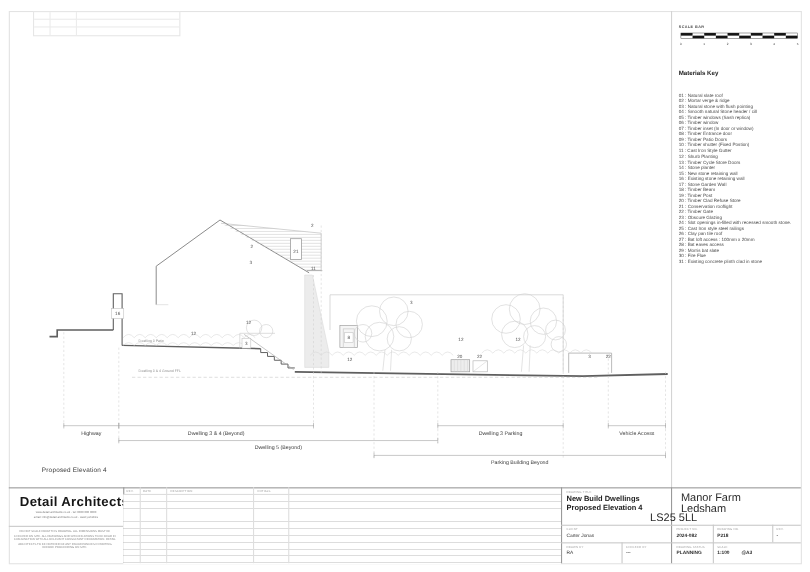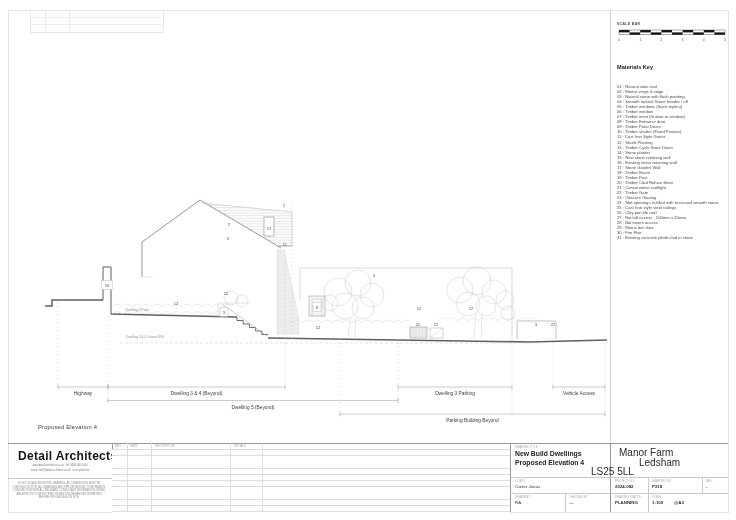--- a/index.html
+++ b/index.html
@@ -293,21 +293,21 @@
   <div class="abs" id="dt-line1" style="left:515px;top:450px;">New Build Dwellings</div>
   <div class="abs" id="dt-line2" style="left:515px;top:459px;">Proposed Elevation 4</div>
   <div class="abs fldlabel" style="left:515px;top:480px;">CLIENT</div>
   <div class="abs fldval2" style="left:515px;top:484px;">Carter Jonas</div>
   <div class="abs fldlabel" style="left:515px;top:496px;">DRAWN BY</div>
   <div class="abs fldval2" style="left:515px;top:500px;">RA</div>
   <div class="abs fldlabel" style="left:569px;top:496px;">CHECKED BY</div>
   <div class="abs fldval2" style="left:569px;top:500px;">---</div>
 
   <div class="abs addr" style="left:619px;top:447px;">Manor Farm</div>
-  <div class="abs addr" style="left:639px;top:456.5px;">Ledsham</div>
+  <div class="abs addr" style="left:619px;top:456.5px;">Ledsham</div>
   <div class="abs addr" style="left:591px;top:466px;">LS25 5LL</div>
   <div class="abs fldlabel" style="left:615px;top:480px;">PROJECT NO.</div>
   <div class="abs fldval" style="left:615px;top:484px;">2024-082</div>
   <div class="abs fldlabel" style="left:652px;top:480px;">DRAWING NO.</div>
   <div class="abs fldval" style="left:652px;top:484px;">P218</div>
   <div class="abs fldlabel" style="left:706px;top:480px;">REV.</div>
   <div class="abs fldval" style="left:706px;top:484px;">-</div>
   <div class="abs fldlabel" style="left:615px;top:496px;">DRAWING STATUS</div>
   <div class="abs fldval" style="left:615px;top:500px;">PLANNING</div>
   <div class="abs fldlabel" style="left:652px;top:496px;">SCALE</div>

